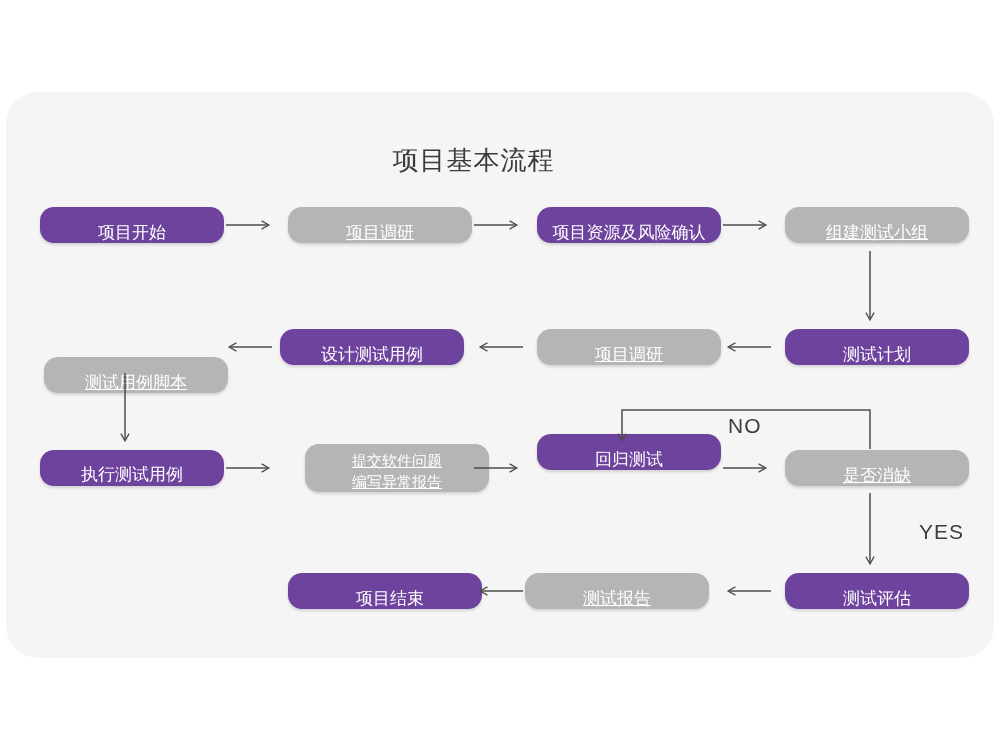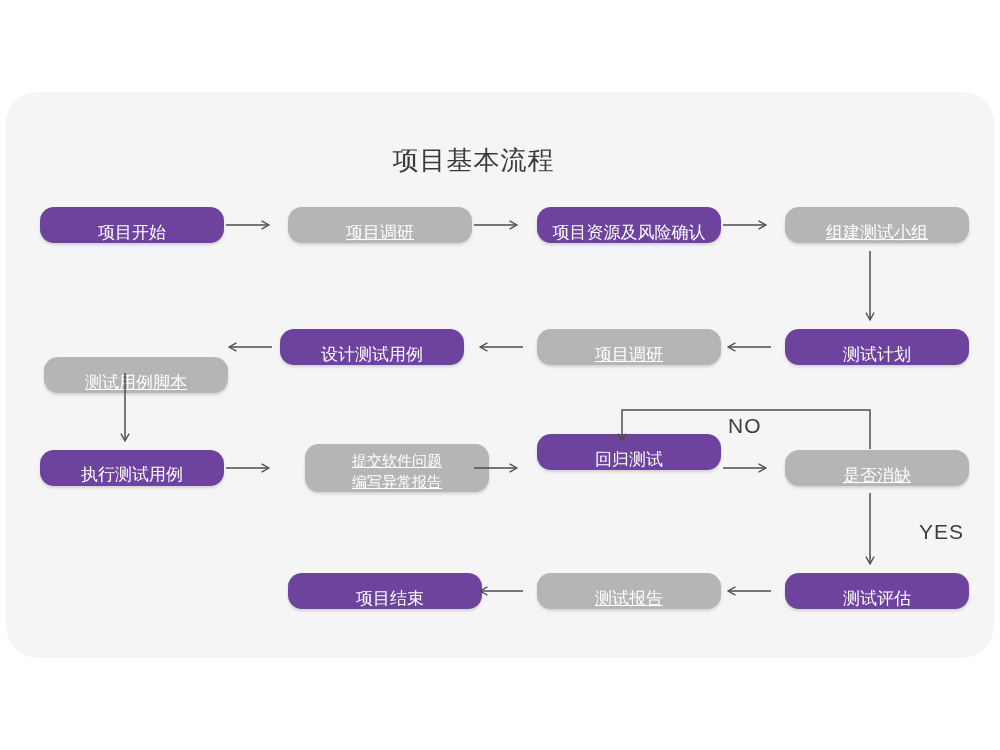--- a/index.html
+++ b/index.html
@@ -24,21 +24,21 @@
   .purple{background:#6e439e;}
   .gray{background:#b5b5b5;text-decoration:underline;}
   .tall{height:48px;font-size:15px;}
   
   .n1{left:40px;top:207px;}  .n2{left:288px;top:207px;}
   .n3{left:537px;top:207px;} .n4{left:785px;top:207px;}
   .n5{left:785px;top:329px;} .n6{left:537px;top:329px;}
   .n7{left:280px;top:329px;} .n8{left:44px;top:329px;margin-top:28px;}
   .n9{left:40px;top:450px;font-family:Liberation Mono, monospace;}  .n10{left:288px;top:444px;margin-left:17px;}
   .n11{left:537px;top:434px;font-family:Liberation Serif, serif;}.n12{left:785px;top:450px;}
-  .n13{left:785px;top:573px;}.n14{left:537px;top:573px;}
+  .n13{left:785px;top:573px;}.n14{left:525px;top:573px;}
   .n15{left:288px;top:573px;padding-left:10px;}
   .edges{position:absolute;left:0;top:0;width:1000px;height:750px;pointer-events:none;}
   .edge-label{
     position:absolute;color:#3d3d3d;font-size:21px;letter-spacing:1px;font-weight:400;
   }
   .label-no{left:728px;top:414px;}
   .label-yes{left:880px;top:520px;margin-left:39px;}
 </style>
 </head>
 <body>

